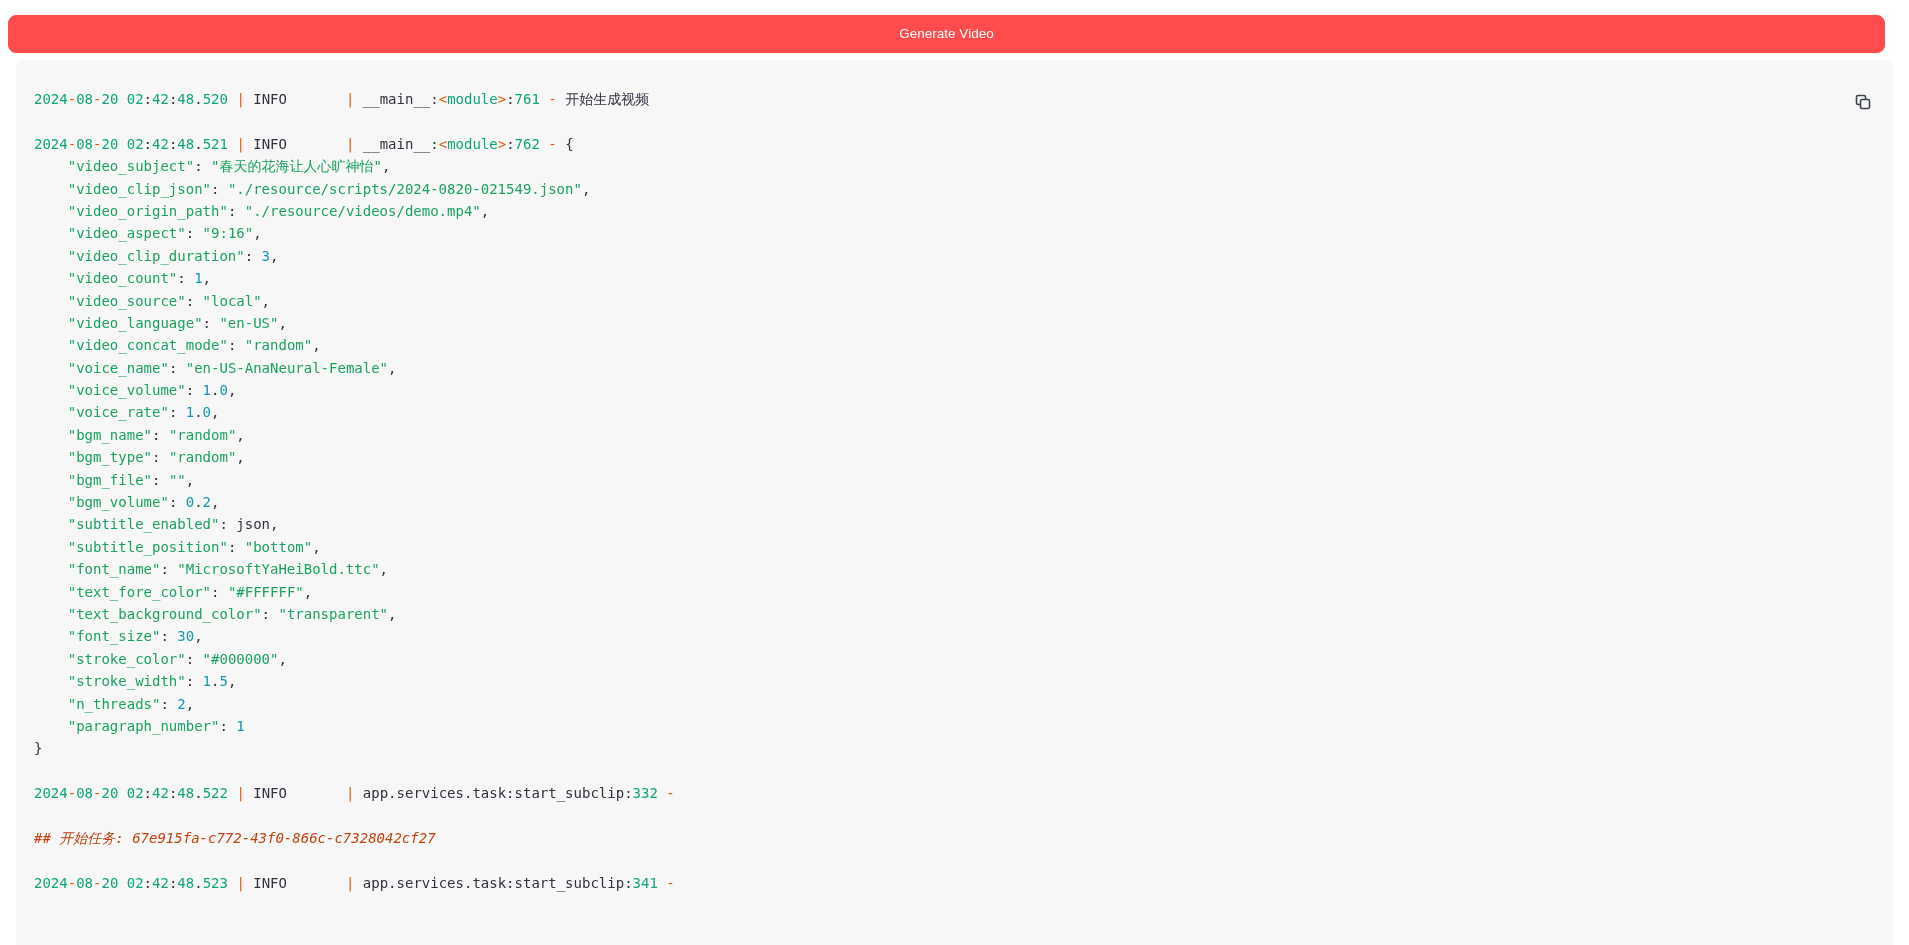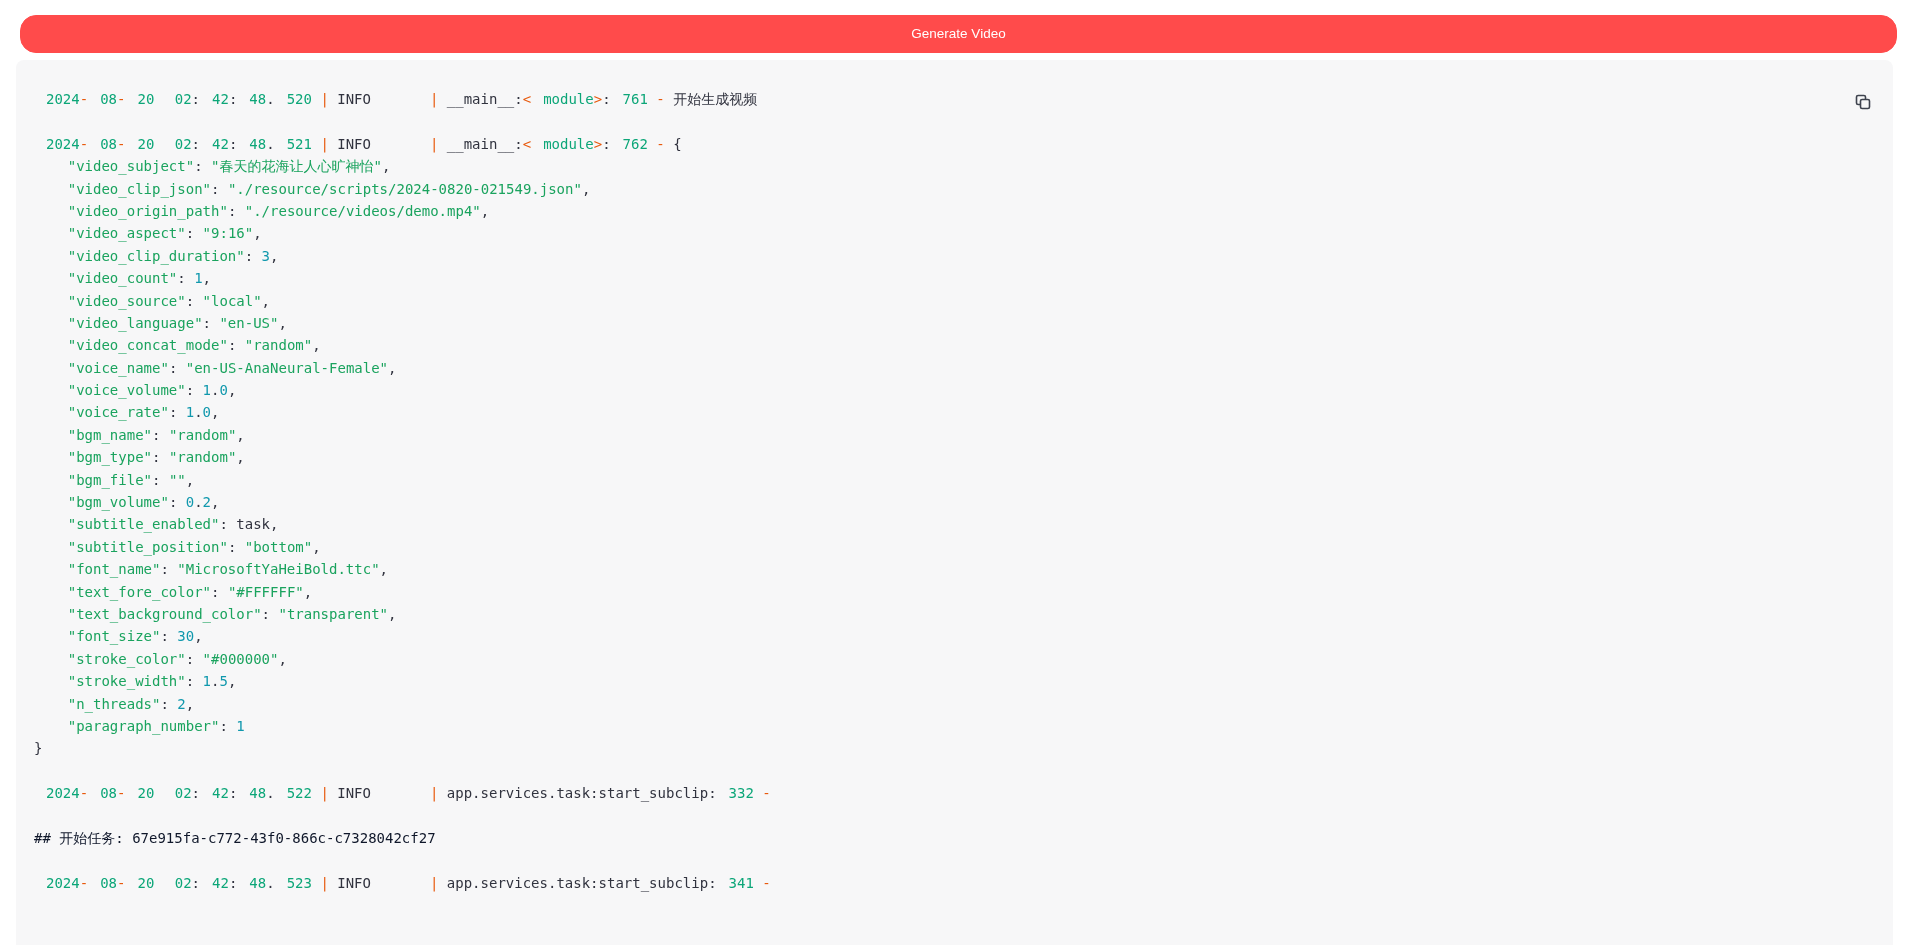--- a/index.html
+++ b/index.html
@@ -6,26 +6,26 @@
     margin: 0; padding: 0;
     width: 1909px; height: 945px;
     overflow: hidden;
     background: #ffffff;
     font-family: "Liberation Sans", sans-serif;
   }
   .app { width: 100%; height: 100%; }
 
   .generate-btn {
     display: block;
-    margin: 15px 16px 0 20px;
+    margin: 15px 16px 0 8px;
     width: calc(100% - 32px);
     height: 38px;
     background: #ff4b4b;
     border: 1px solid #ff4b4b;
-    border-radius: 16px;
+    border-radius: 8px;
     color: #ffffff;
     font-family: "Liberation Sans", sans-serif;
     font-size: 13.5px;
     line-height: 36px;
     text-align: center;
     cursor: pointer;
     padding: 0;
   }
 
   .log-panel {
@@ -39,26 +39,26 @@
     font-family: "DejaVu Sans Mono", "Liberation Mono", monospace;
     font-size: 14px;
     line-height: 22.4px;
     color: #31333f;
     overflow: hidden;
   }
 
   .log-line { white-space: pre; height: 22.4px; }
 
   
-  .c-t { color: #0ca678; margin-left: 12px; }                    
+  .c-t { color: #0ca678; }                    
   .c-g { color: #1aa35e; }                    
   .c-n { color: #1098ad; }                    
   .c-o { color: #e8590c; }                    
   .c-d { color: #31333f; }                    
-  .c-i { color: #0f172a; }
+  .c-i { color: #c2410c; font-style: italic; }
 
   .copy-btn {
     position: absolute;
     top: 30px; right: 18px;
     width: 24px; height: 24px;
     background: transparent;
     border: none;
     padding: 0;
     cursor: pointer;
   }
@@ -85,21 +85,21 @@
         <div class="log-line"><span class="c-d">    </span><span class="c-g">"video_source"</span><span class="c-d">: </span><span class="c-g">"local"</span><span class="c-d">,</span></div>
         <div class="log-line"><span class="c-d">    </span><span class="c-g">"video_language"</span><span class="c-d">: </span><span class="c-g">"en-US"</span><span class="c-d">,</span></div>
         <div class="log-line"><span class="c-d">    </span><span class="c-g">"video_concat_mode"</span><span class="c-d">: </span><span class="c-g">"random"</span><span class="c-d">,</span></div>
         <div class="log-line"><span class="c-d">    </span><span class="c-g">"voice_name"</span><span class="c-d">: </span><span class="c-g">"en-US-AnaNeural-Female"</span><span class="c-d">,</span></div>
         <div class="log-line"><span class="c-d">    </span><span class="c-g">"voice_volume"</span><span class="c-d">: </span><span class="c-n">1</span><span class="c-d">.</span><span class="c-n">0</span><span class="c-d">,</span></div>
         <div class="log-line"><span class="c-d">    </span><span class="c-g">"voice_rate"</span><span class="c-d">: </span><span class="c-n">1</span><span class="c-d">.</span><span class="c-n">0</span><span class="c-d">,</span></div>
         <div class="log-line"><span class="c-d">    </span><span class="c-g">"bgm_name"</span><span class="c-d">: </span><span class="c-g">"random"</span><span class="c-d">,</span></div>
         <div class="log-line"><span class="c-d">    </span><span class="c-g">"bgm_type"</span><span class="c-d">: </span><span class="c-g">"random"</span><span class="c-d">,</span></div>
         <div class="log-line"><span class="c-d">    </span><span class="c-g">"bgm_file"</span><span class="c-d">: </span><span class="c-g">""</span><span class="c-d">,</span></div>
         <div class="log-line"><span class="c-d">    </span><span class="c-g">"bgm_volume"</span><span class="c-d">: </span><span class="c-n">0</span><span class="c-d">.</span><span class="c-n">2</span><span class="c-d">,</span></div>
-        <div class="log-line"><span class="c-d">    </span><span class="c-g">"subtitle_enabled"</span><span class="c-d">: </span><span class="c-d">task,</span></div>
+        <div class="log-line"><span class="c-d">    </span><span class="c-g">"subtitle_enabled"</span><span class="c-d">: </span><span class="c-d">json,</span></div>
         <div class="log-line"><span class="c-d">    </span><span class="c-g">"subtitle_position"</span><span class="c-d">: </span><span class="c-g">"bottom"</span><span class="c-d">,</span></div>
         <div class="log-line"><span class="c-d">    </span><span class="c-g">"font_name"</span><span class="c-d">: </span><span class="c-g">"MicrosoftYaHeiBold.ttc"</span><span class="c-d">,</span></div>
         <div class="log-line"><span class="c-d">    </span><span class="c-g">"text_fore_color"</span><span class="c-d">: </span><span class="c-g">"#FFFFFF"</span><span class="c-d">,</span></div>
         <div class="log-line"><span class="c-d">    </span><span class="c-g">"text_background_color"</span><span class="c-d">: </span><span class="c-g">"transparent"</span><span class="c-d">,</span></div>
         <div class="log-line"><span class="c-d">    </span><span class="c-g">"font_size"</span><span class="c-d">: </span><span class="c-n">30</span><span class="c-d">,</span></div>
         <div class="log-line"><span class="c-d">    </span><span class="c-g">"stroke_color"</span><span class="c-d">: </span><span class="c-g">"#000000"</span><span class="c-d">,</span></div>
         <div class="log-line"><span class="c-d">    </span><span class="c-g">"stroke_width"</span><span class="c-d">: </span><span class="c-n">1</span><span class="c-d">.</span><span class="c-n">5</span><span class="c-d">,</span></div>
         <div class="log-line"><span class="c-d">    </span><span class="c-g">"n_threads"</span><span class="c-d">: </span><span class="c-n">2</span><span class="c-d">,</span></div>
         <div class="log-line"><span class="c-d">    </span><span class="c-g">"paragraph_number"</span><span class="c-d">: </span><span class="c-n">1</span></div>
         <div class="log-line"><span class="c-d">}</span></div>

